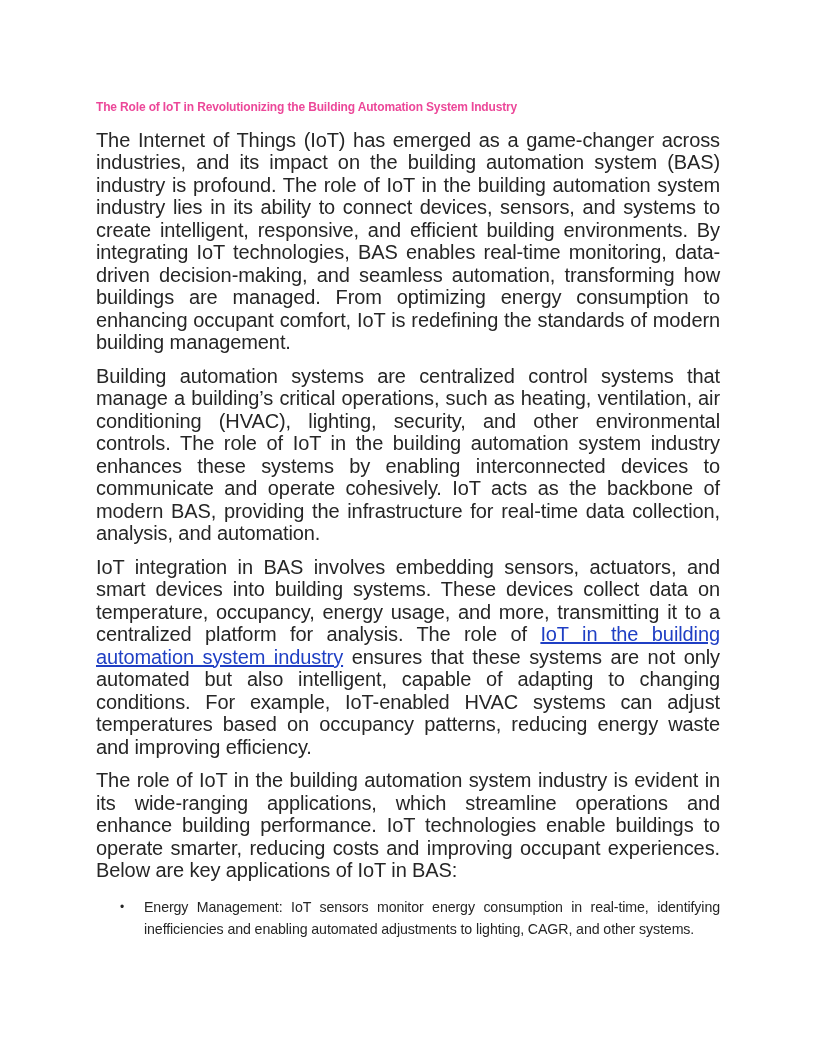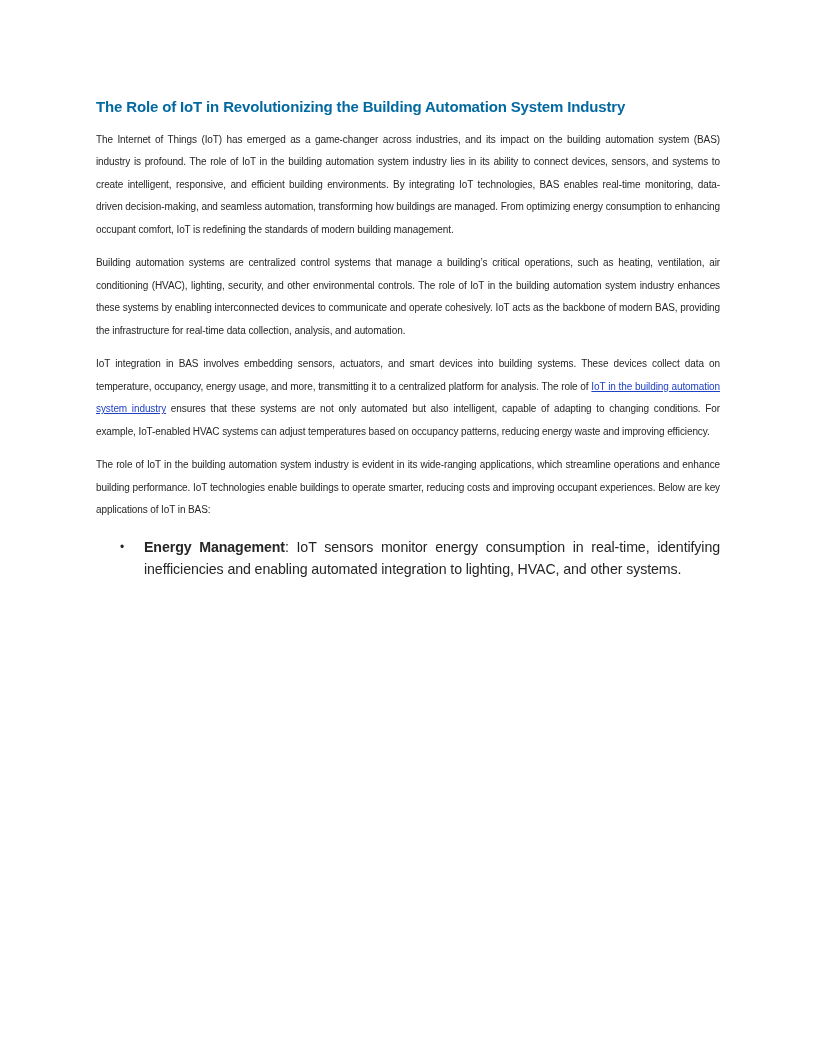--- a/index.html
+++ b/index.html
@@ -16,28 +16,28 @@
       color: #262626;
     }
     .page {
       position: absolute;
       left: 96px;
       top: 96px;
       width: 624px;
     }
     .heading {
       font-weight: bold;
-      font-size: 15px;
+      font-size: 12px;
       line-height: 22.5px;
       margin: 0 0 10px 0;
       letter-spacing: -0.15px;
-      color: #0369a1;
+      color: #ec4899;
     }
     .para {
-      font-size: 10px;
+      font-size: 20px;
       line-height: 22.5px;
       text-align: justify;
       margin: 0 0 11px 0;
       letter-spacing: -0.1px;
       color: #262626;
     }
     .para a {
       color: #1f3fc4;
       text-decoration: underline;
     }
@@ -55,21 +55,21 @@
       letter-spacing: -0.1px;
       margin-top: 14px;
     }
     ul.bullets li .bullet {
       position: absolute;
       left: 24px;
       top: 0;
       font-size: 12px;
     }
     ul.bullets li b {
-      font-weight: bold;
+      font-weight: normal;
       margin-top: 40px;
     }
   </style>
 </head>
 <body>
 
 <div class="page">
 
   <h1 class="heading">The Role of IoT in Revolutionizing the Building Automation System Industry</h1>
 
@@ -80,17 +80,17 @@
   <p class="para">Building automation systems are centralized control systems that manage a building’s critical operations, such as heating, ventilation, air conditioning (HVAC), lighting, security, and other environmental controls. The role of IoT in the building automation system industry enhances these systems by enabling interconnected devices to communicate and operate cohesively. IoT acts as the backbone of modern BAS, providing the infrastructure for real-time data collection, analysis, and automation.</p>
 
   <p class="para"><span>IoT integration in BAS involves embedding sensors, actuators, and smart devices into building systems. These devices collect data on temperature, occupancy, energy usage, and more, transmitting it to a centralized platform for analysis. The role of </span><a href="#">IoT in the building automation system industry</a><span> ensures that these systems are not only automated but also intelligent, capable of adapting to changing conditions. For example, IoT-enabled HVAC systems can adjust temperatures based on occupancy patterns, reducing energy waste and improving efficiency.</span></p>
 
 
   <p class="para">The role of IoT in the building automation system industry is evident in its wide-ranging applications, which streamline operations and enhance building performance. IoT technologies enable buildings to operate smarter, reducing costs and improving occupant experiences. Below are key applications of IoT in BAS:</p>
 
   <ul class="bullets">
     <li>
       <span class="bullet">•</span>
-      <b>Energy Management</b><span>: IoT sensors monitor energy consumption in real-time, identifying inefficiencies and enabling automated integration to lighting, HVAC, and other systems.</span>
+      <b>Energy Management</b><span>: IoT sensors monitor energy consumption in real-time, identifying inefficiencies and enabling automated adjustments to lighting, CAGR, and other systems.</span>
     </li>
   </ul>
 
 </div>
 
 </body></html>

